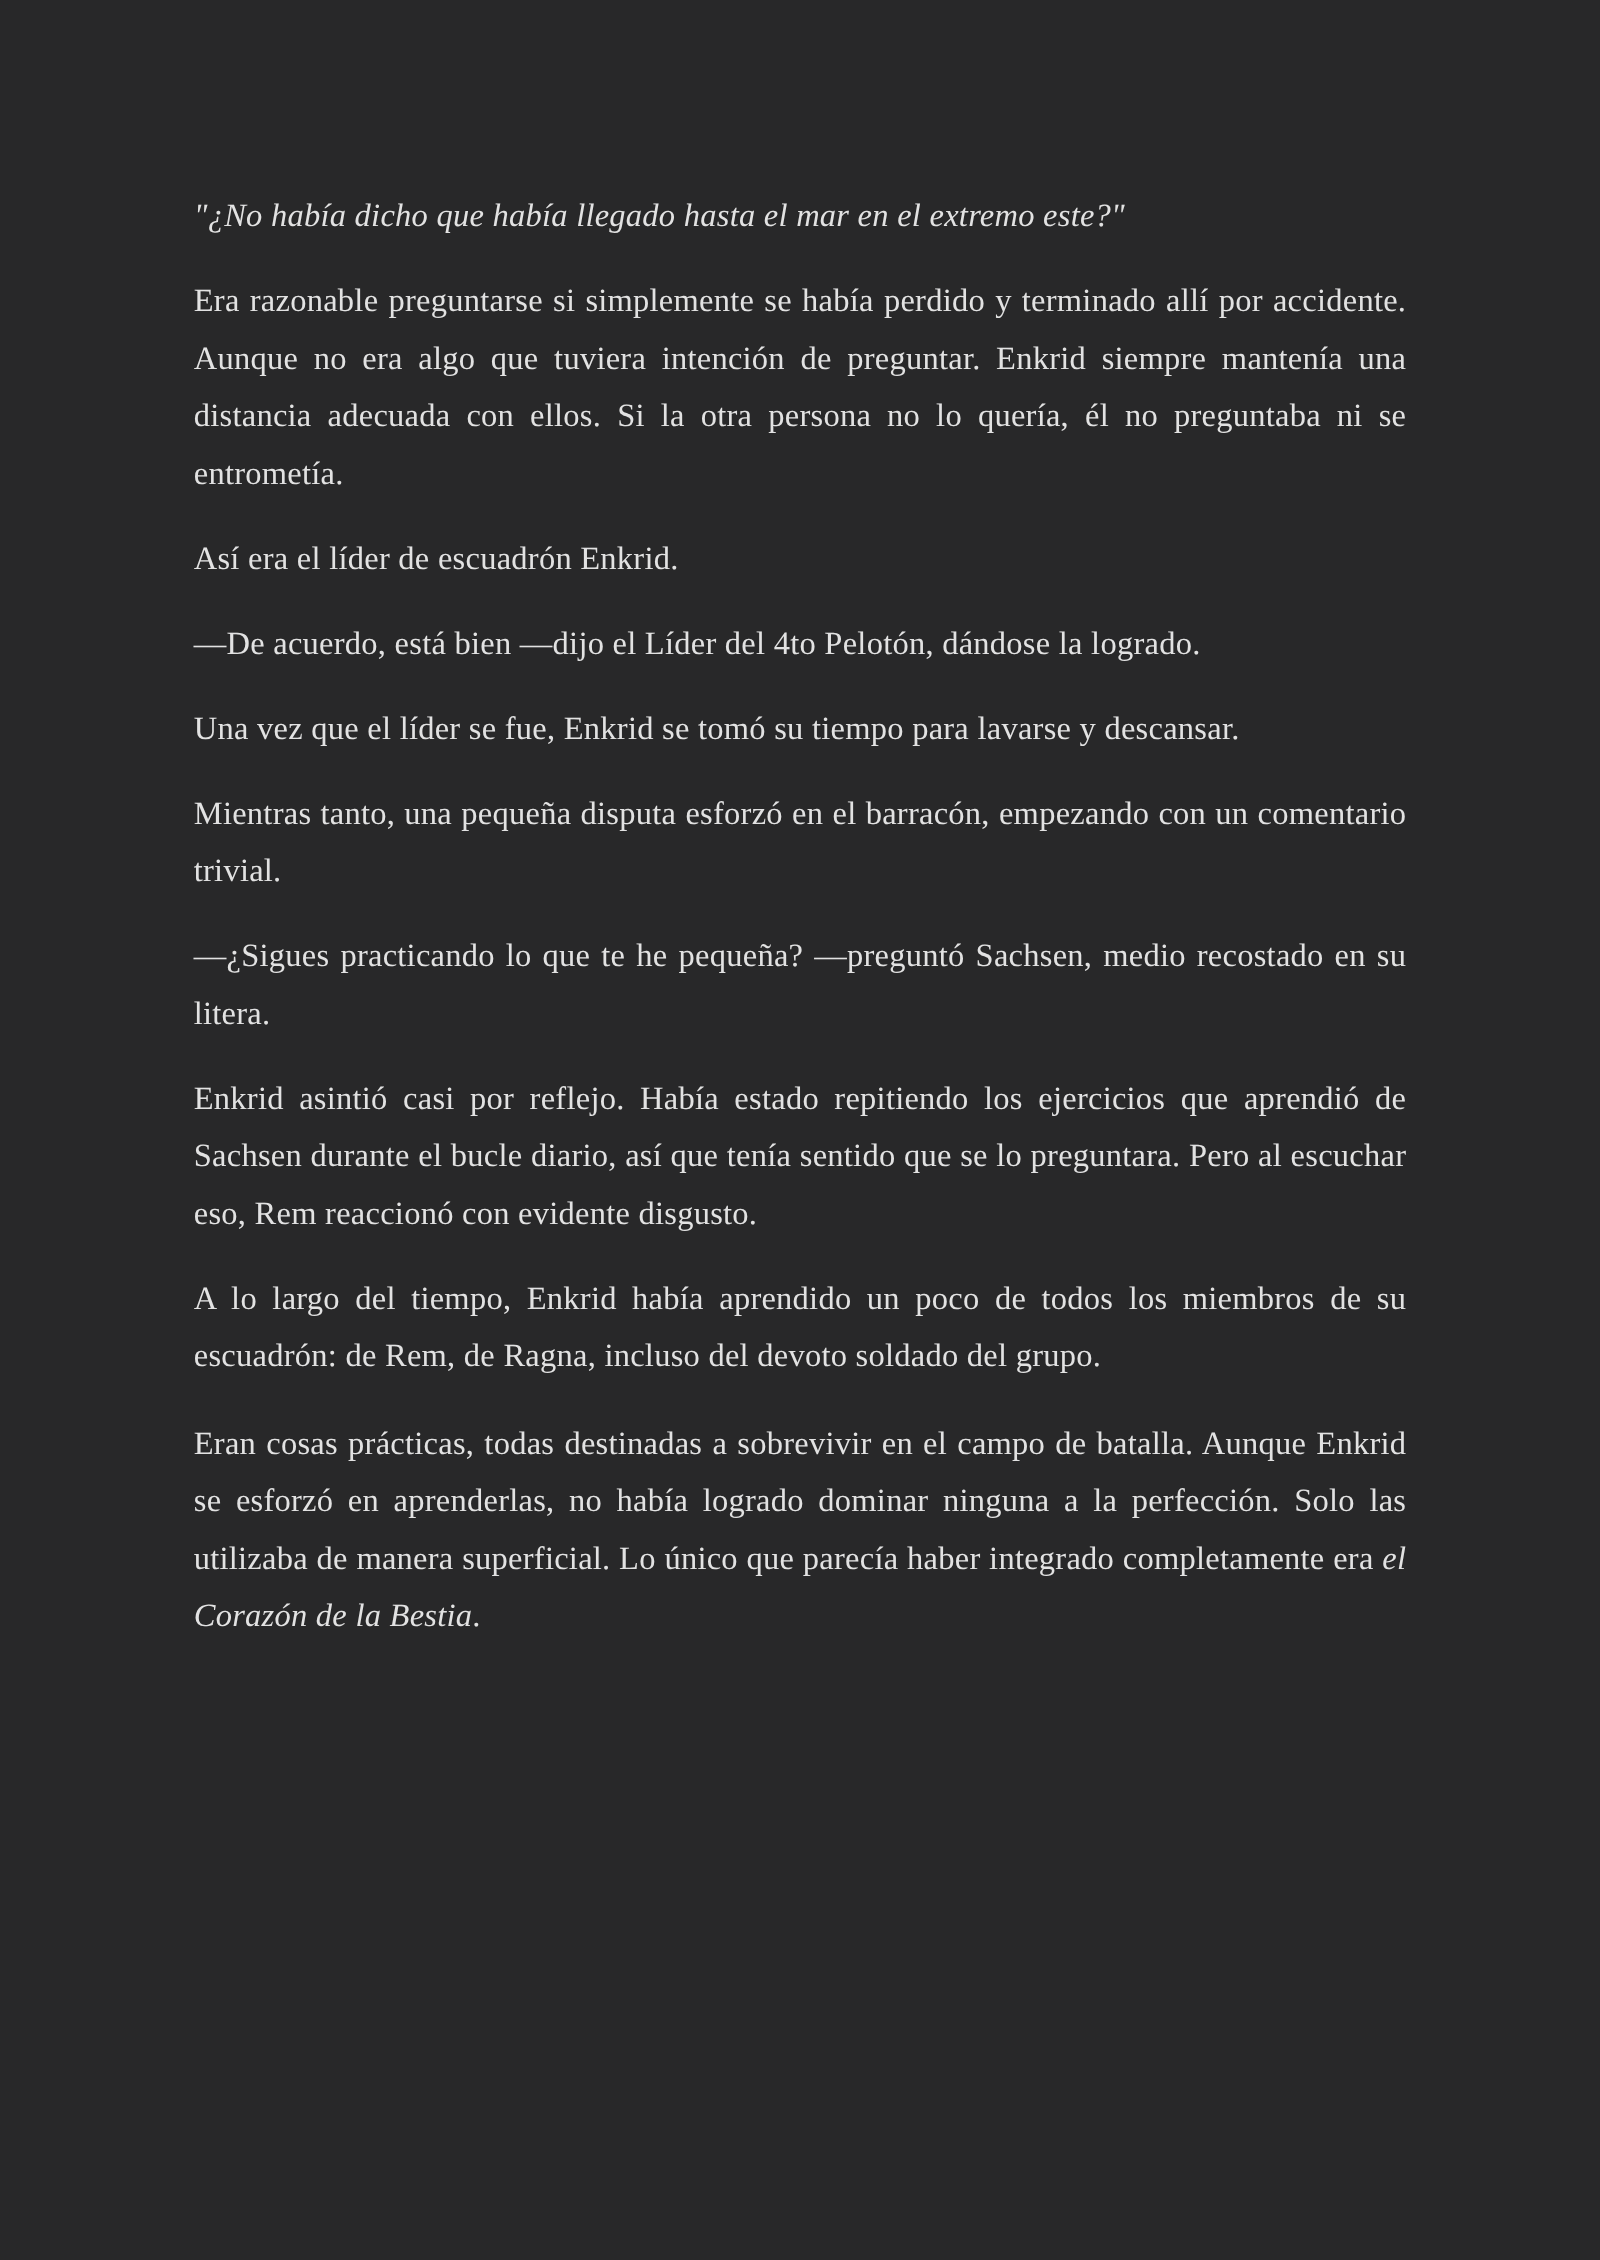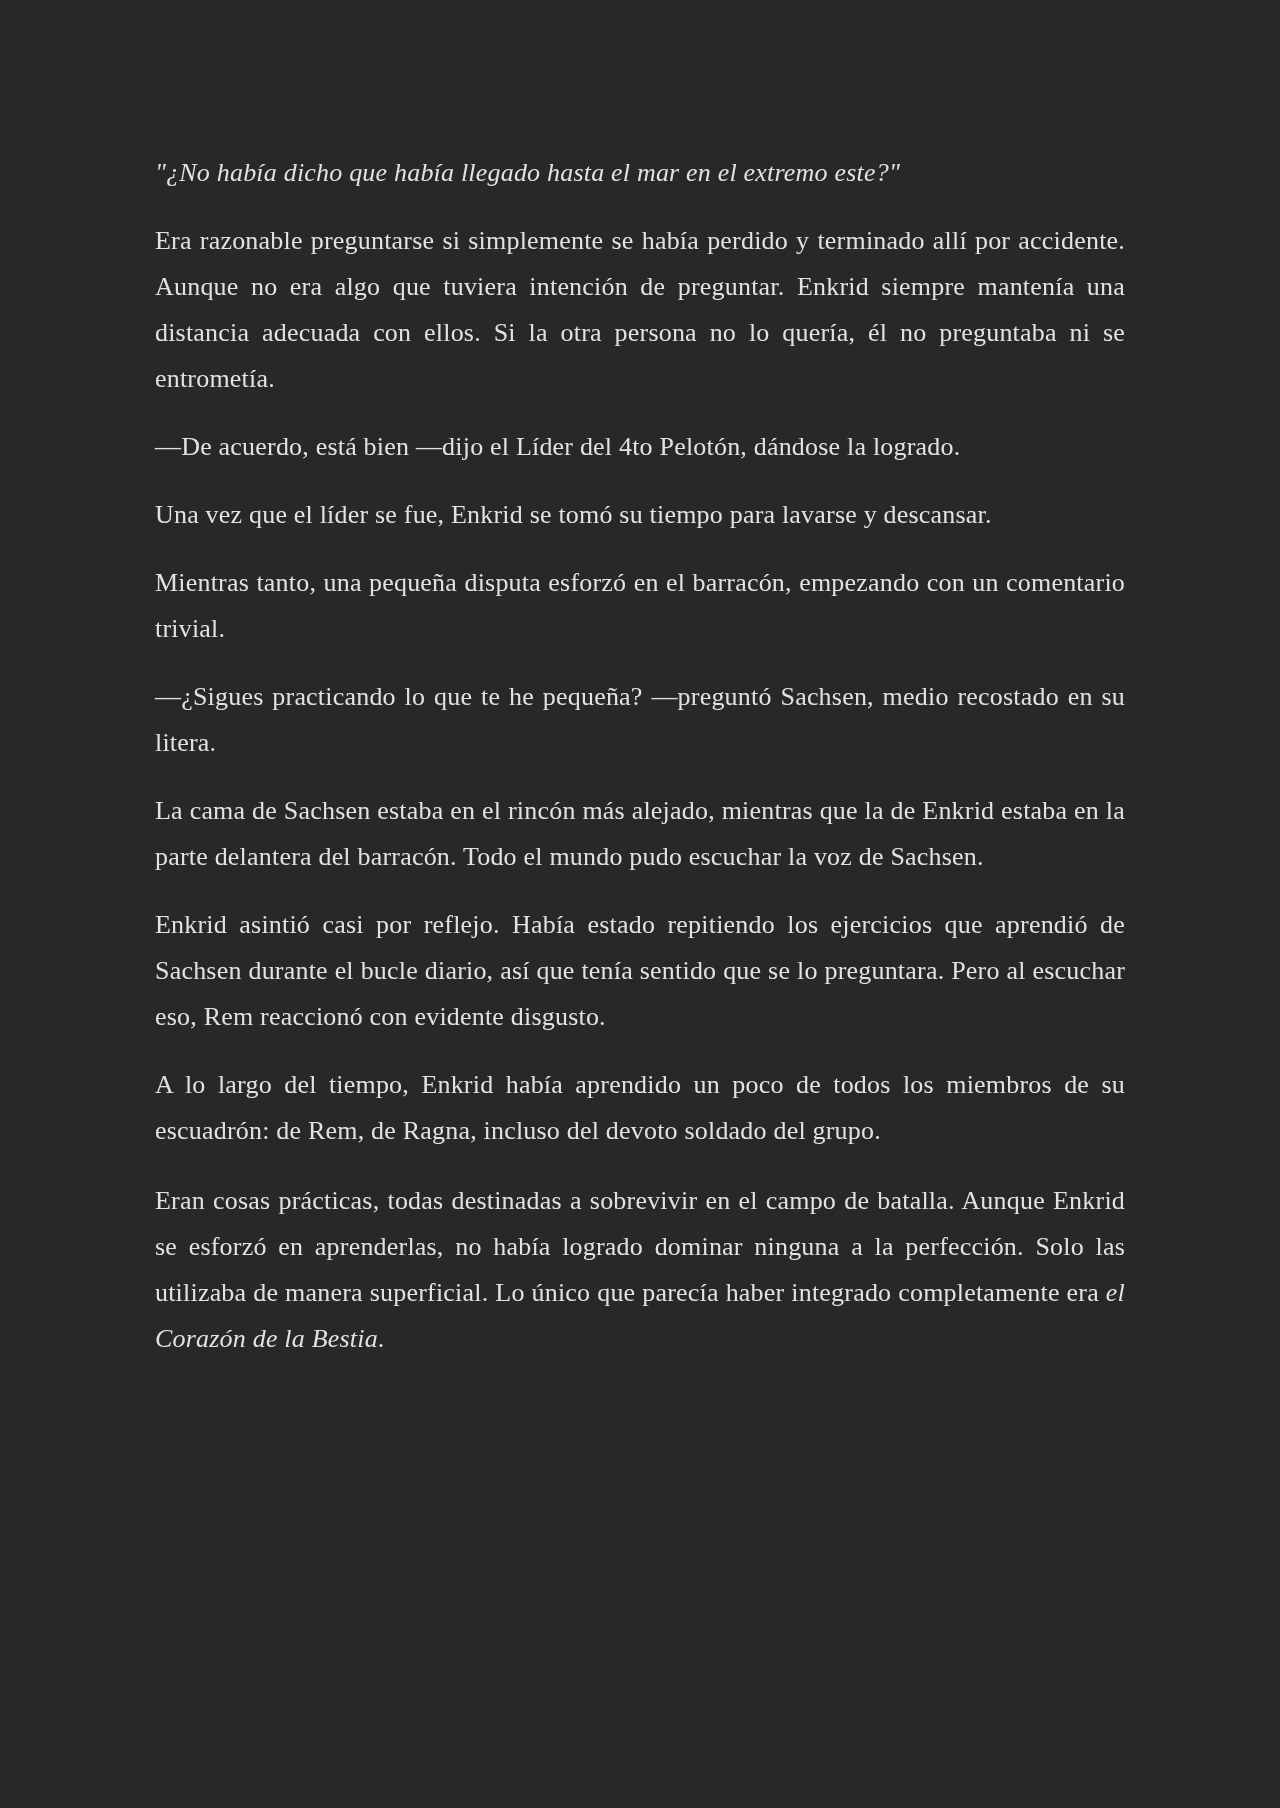--- a/index.html
+++ b/index.html
@@ -41,22 +41,22 @@
     font-style: italic;
   }
 </style>
 </head>
 <body>
 
 <main class="page">
   <article class="text-column">
     <p class="para italic">"¿No había dicho que había llegado hasta el mar en el extremo este?"</p>
     <p class="para">Era razonable preguntarse si simplemente se había perdido y terminado allí por accidente. Aunque no era algo que tuviera intención de preguntar. Enkrid siempre mantenía una distancia adecuada con ellos. Si la otra persona no lo quería, él no preguntaba ni se entrometía.</p>
+    <p class="para">Así era el líder de escuadrón Enkrid.</p>
     <p class="para">—De acuerdo, está bien —dijo el Líder del 4to Pelotón, dándose la logrado.</p>
     <p class="para">Una vez que el líder se fue, Enkrid se tomó su tiempo para lavarse y descansar.</p>
     <p class="para">Mientras tanto, una pequeña disputa esforzó en el barracón, empezando con un comentario trivial.</p>
     <p class="para">—¿Sigues practicando lo que te he pequeña? —preguntó Sachsen, medio recostado en su litera.</p>
-    <p class="para">La cama de Sachsen estaba en el rincón más alejado, mientras que la de Enkrid estaba en la parte delantera del barracón. Todo el mundo pudo escuchar la voz de Sachsen.</p>
     <p class="para">Enkrid asintió casi por reflejo. Había estado repitiendo los ejercicios que aprendió de Sachsen durante el bucle diario, así que tenía sentido que se lo preguntara. Pero al escuchar eso, Rem reaccionó con evidente disgusto.</p>
     <p class="para">A lo largo del tiempo, Enkrid había aprendido un poco de todos los miembros de su escuadrón: de Rem, de Ragna, incluso del devoto soldado del grupo.</p>
     <p class="para"><span>Eran cosas prácticas, todas destinadas a sobrevivir en el campo de batalla. Aunque Enkrid se esforzó en aprenderlas, no había logrado dominar ninguna a la perfección. Solo las utilizaba de manera superficial. Lo único que parecía haber integrado completamente era </span><em class="inline-italic">el Corazón de la Bestia</em><span>.</span></p>
   </article>
 </main>
 
 </body></html>

